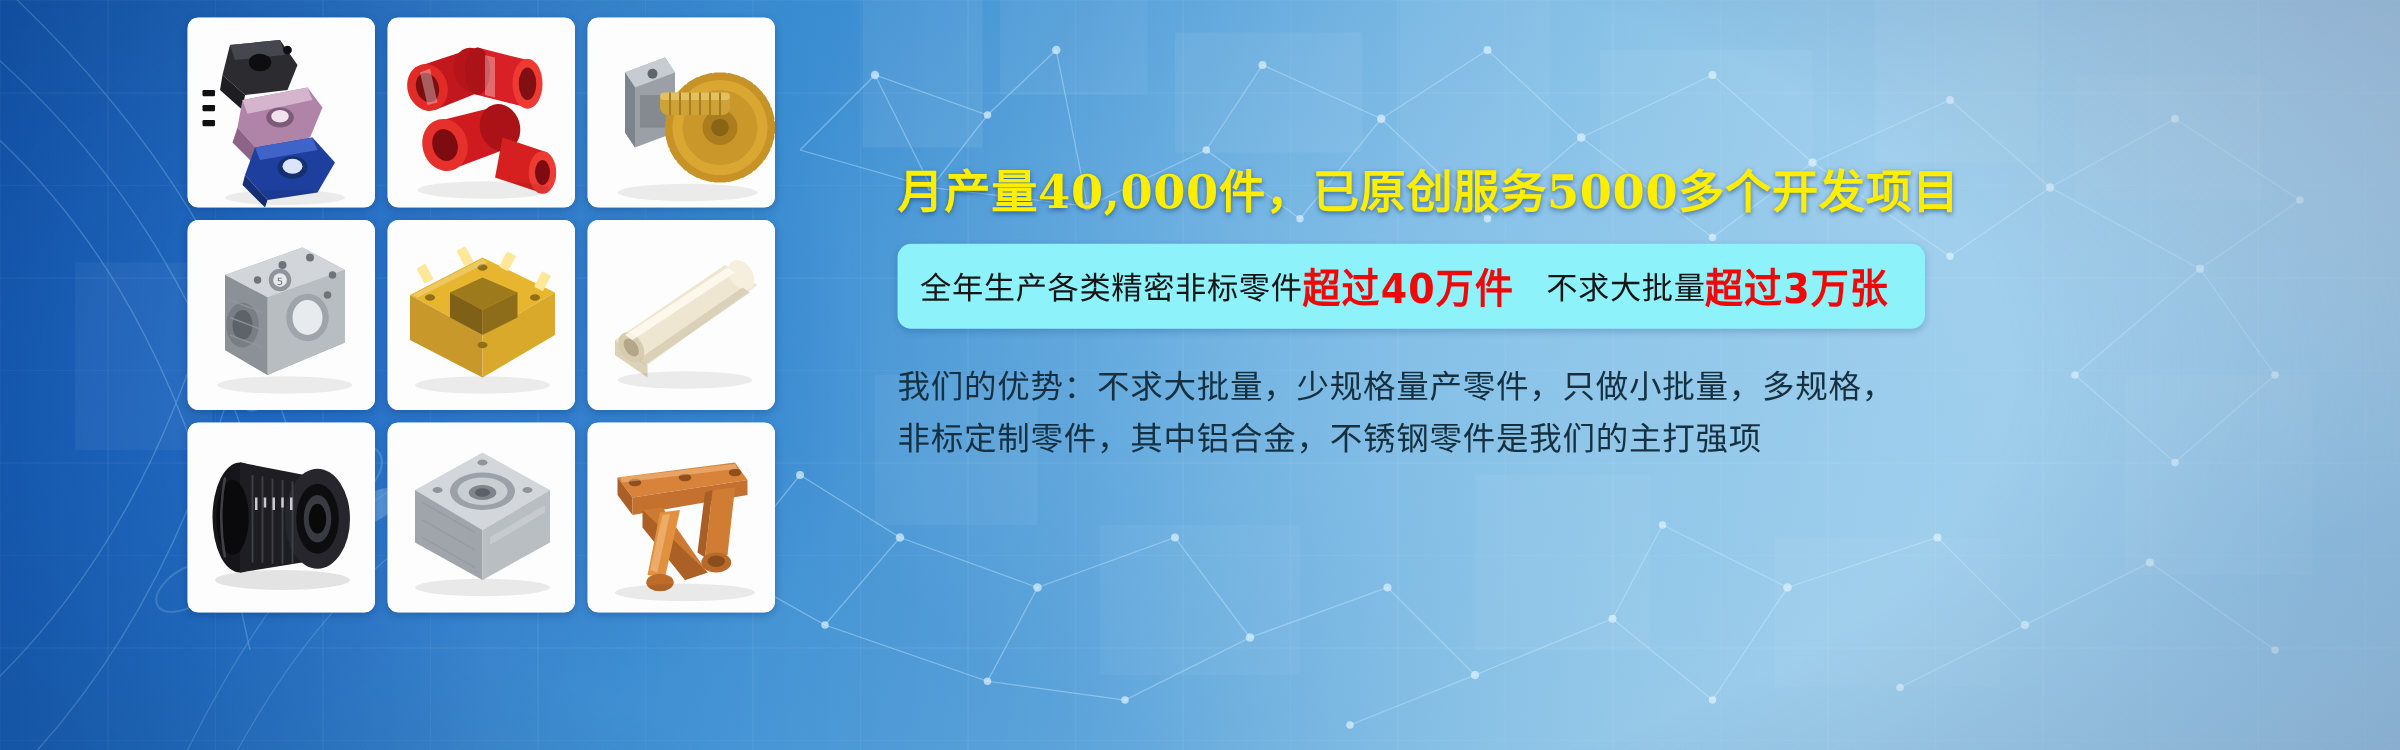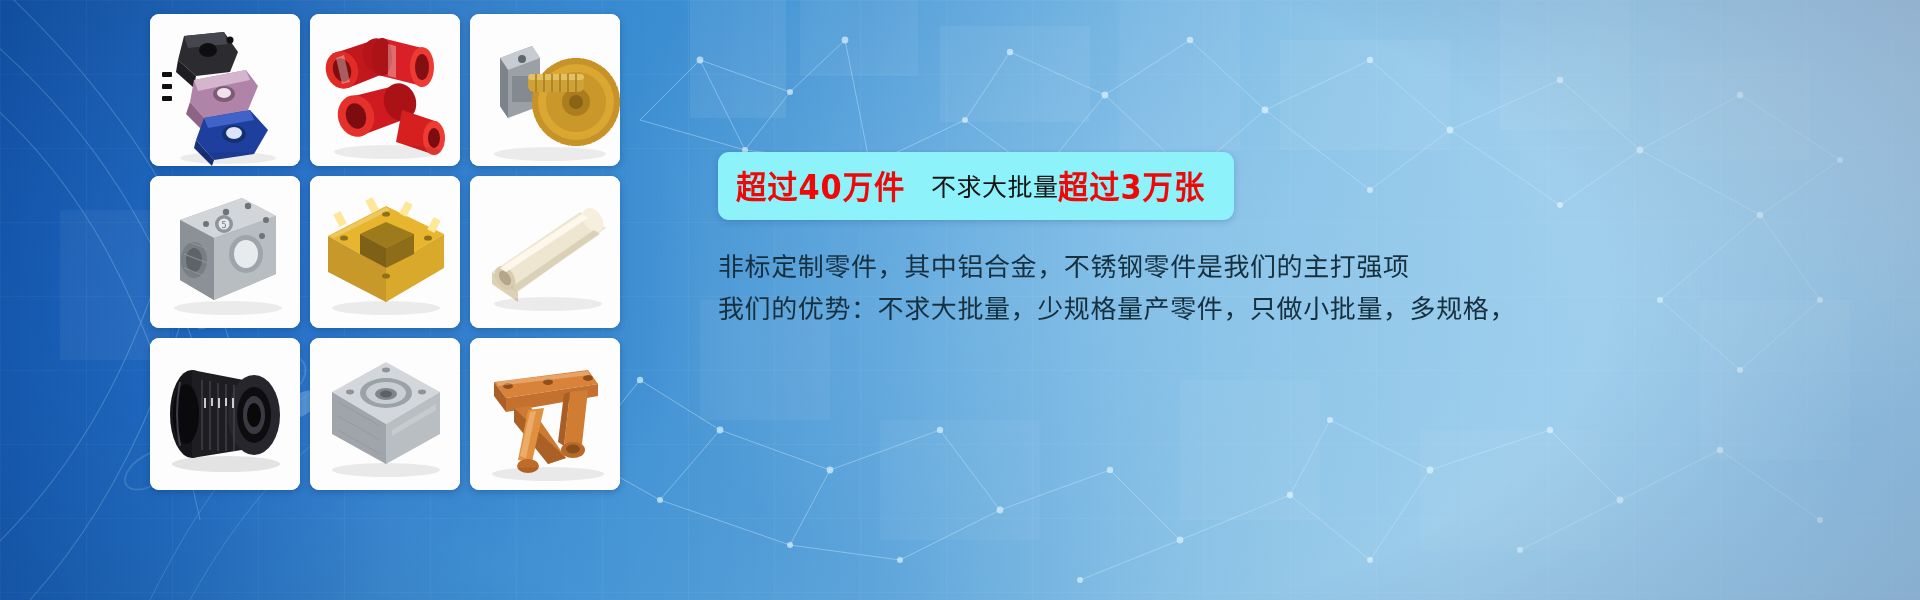--- a/index.html
+++ b/index.html
@@ -484,26 +484,28 @@
             <path d="M60,74 L66,73 L56,120 L50,118 Z"></path>
           </g>
         </g>
         <ellipse cx="78" cy="136" rx="56" ry="7" fill="#000" opacity=".08"></ellipse>
       </svg>
     </div>
   </div>
 
   <div id="copy">
 
+    <div class="headline">月产量40,000件，已原创服务5000多个开发项目</div>
 
     <div class="ribbon">
+      <span class="blk">全年生产各类精密非标零件</span>
       <span class="red">超过40万件</span>
       <span class="sp"></span>
       <span class="blk">不求大批量</span>
       <span class="red">超过3万张</span>
     </div>
 
     <div class="body">
+      <span>我们的优势：不求大批量，少规格量产零件，只做小批量，多规格，</span>
       <span>非标定制零件，其中铝合金，不锈钢零件是我们的主打强项</span>
-      <span>我们的优势：不求大批量，少规格量产零件，只做小批量，多规格，</span>
     </div>
   </div>
 </div>
 
 </body></html>

